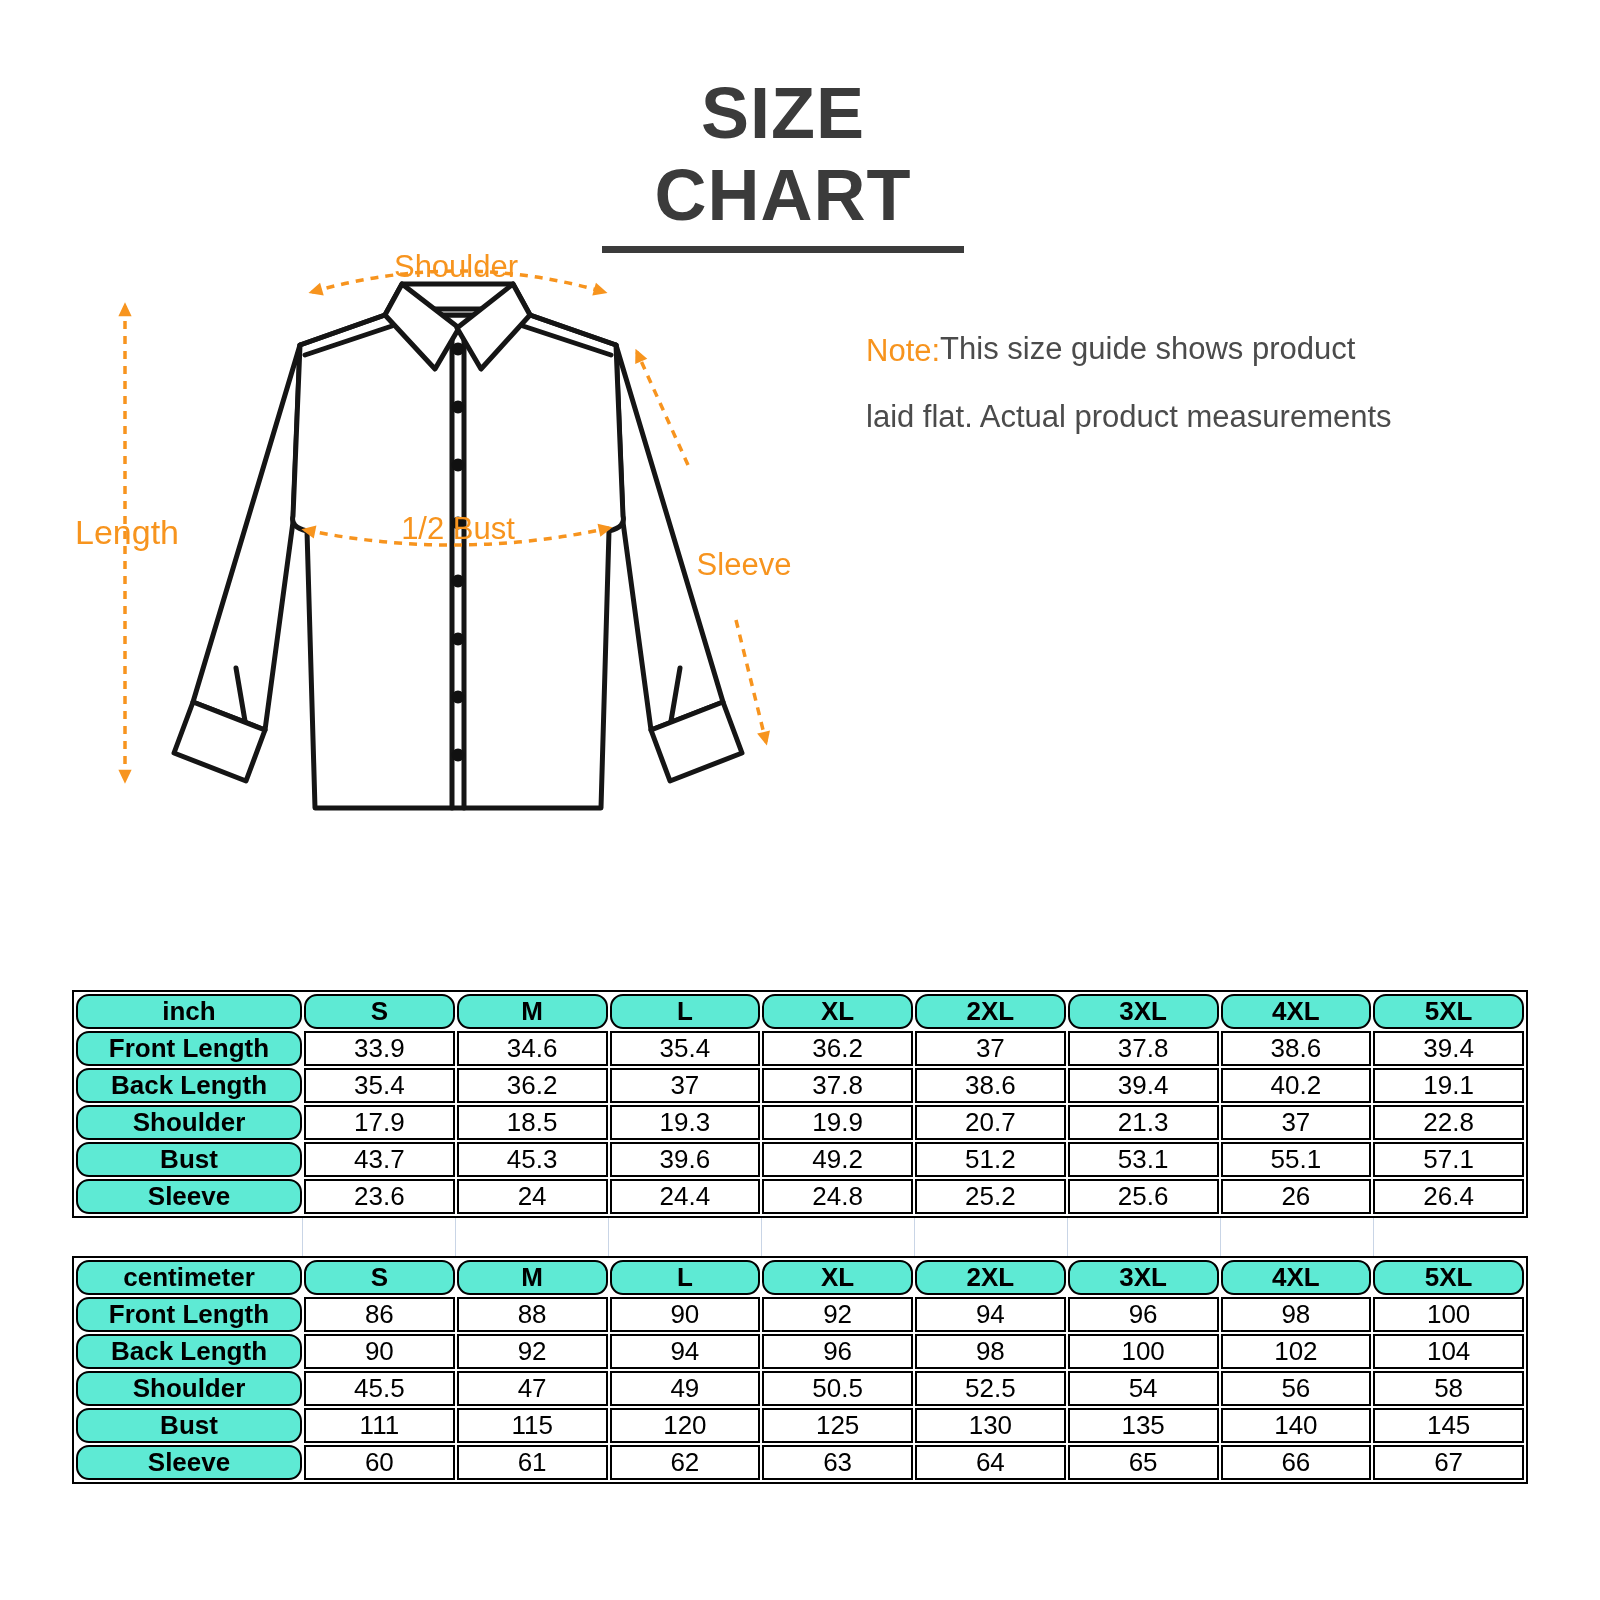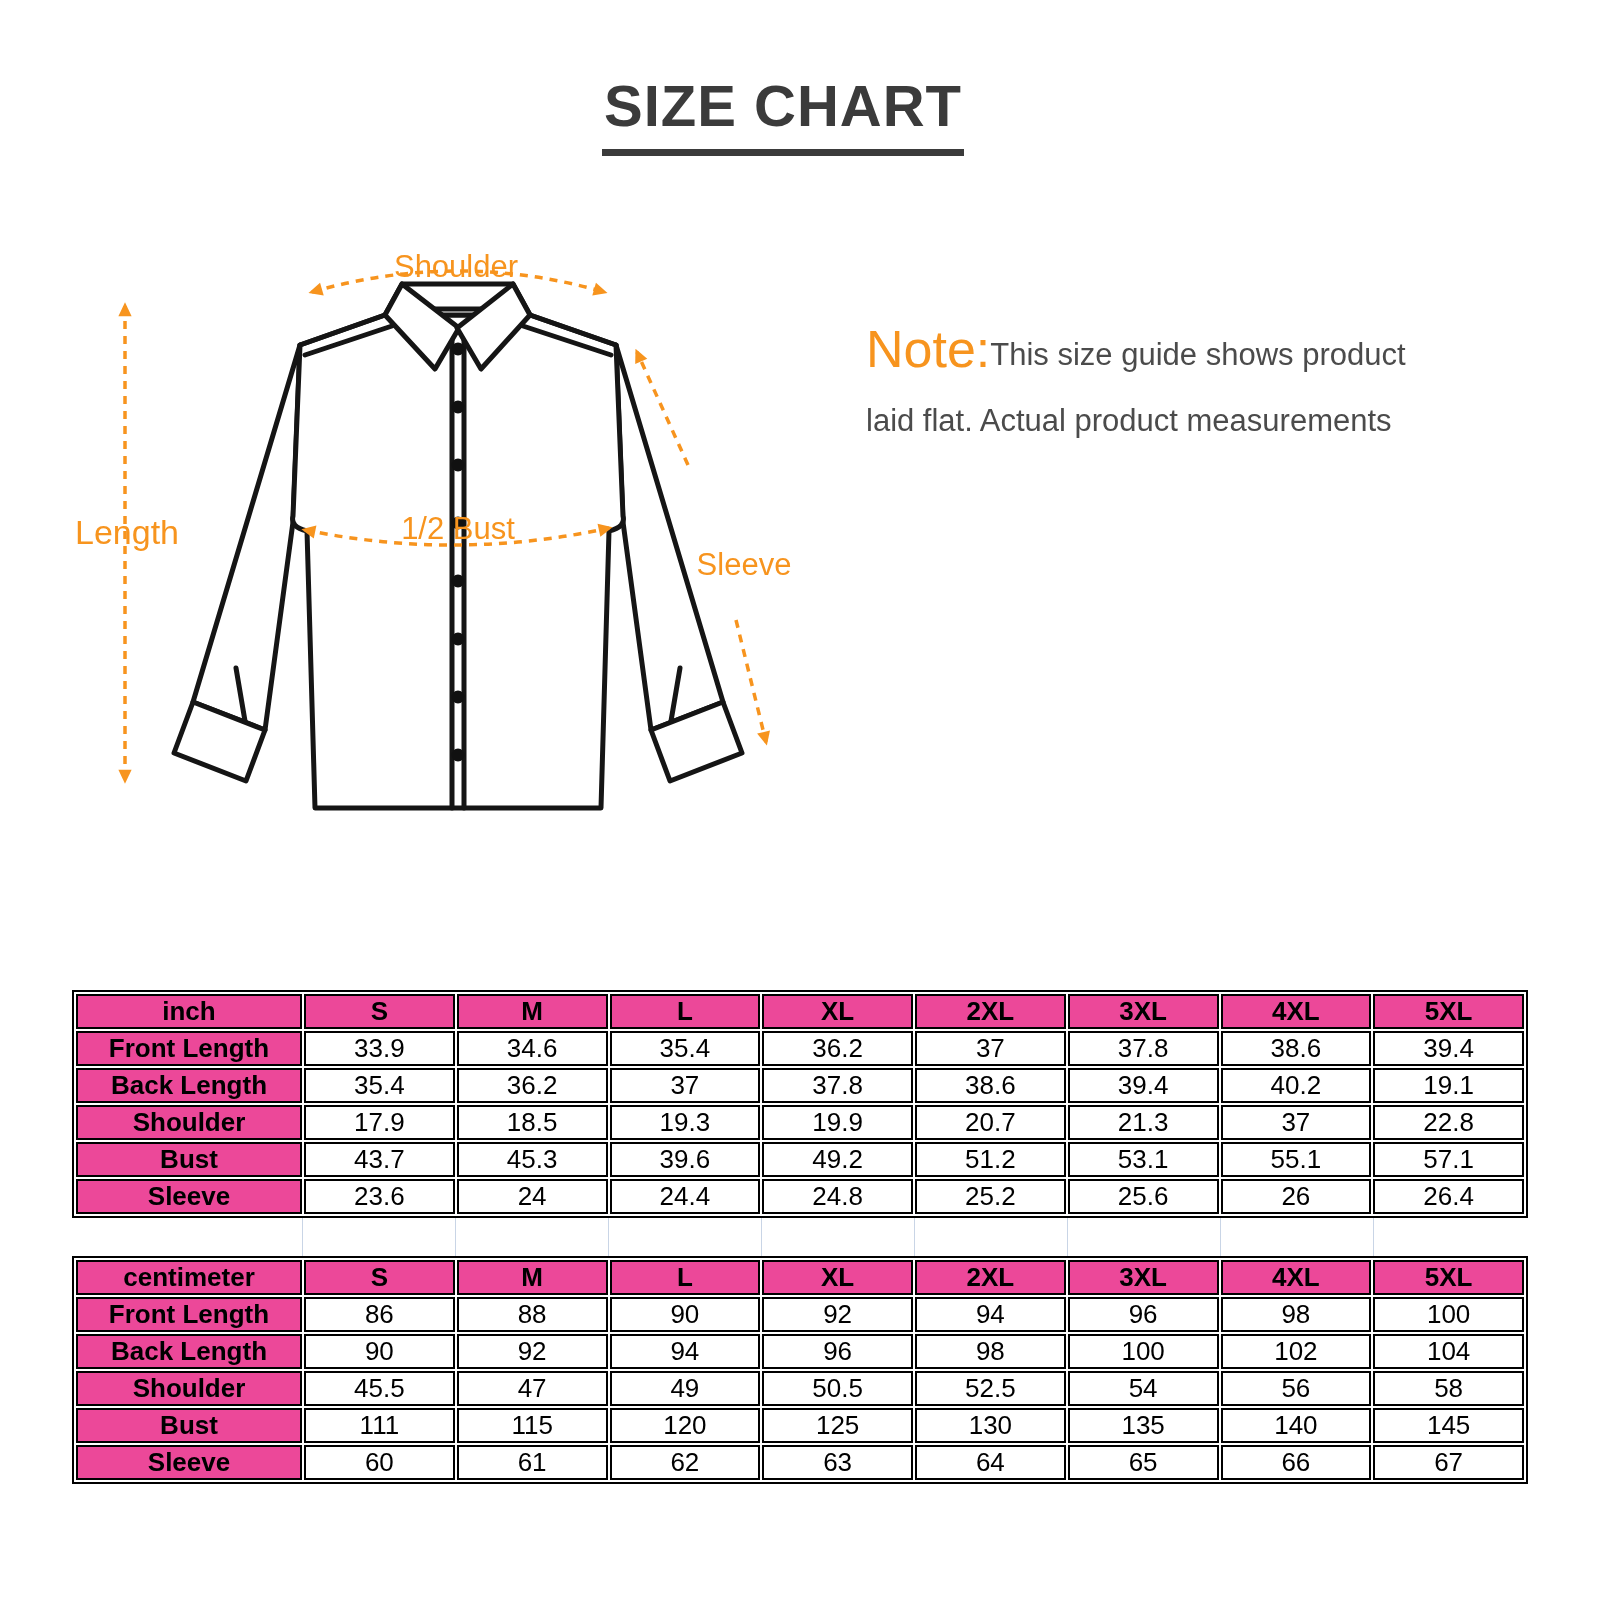--- a/index.html
+++ b/index.html
@@ -1,43 +1,43 @@
 <!DOCTYPE html>
 <html><head>
 <meta charset="utf-8">
 <style>
   html,body{margin:0;padding:0;background:#ffffff;}
   body{width:1600px;height:1600px;position:relative;font-family:"Liberation Sans",sans-serif;overflow:hidden;}
 
   
   .title{
     position:absolute;left:602px;top:72px;width:362px;
-    text-align:center;font-size:58px;font-weight:bold;color:#3b3b3b;
+    text-align:center;font-size:72px;font-weight:bold;color:#3b3b3b;
     letter-spacing:1px;border-bottom:7px solid #3b3b3b;padding-bottom:10px;
   }
 
   
   .shirt-svg{position:absolute;left:60px;top:230px;width:760px;height:610px;}
 
   
   .note{position:absolute;left:866px;top:316px;width:660px;color:#4b4b4b;}
   .note-line{font-size:31px;line-height:66px;white-space:nowrap;}
-  .note-label{font-size:52px;color:#f7941e;vertical-align:-2px;}
+  .note-label{font-size:31px;color:#f7941e;vertical-align:-2px;}
 
   
   .tables{position:absolute;left:72px;top:990px;width:1456px;}
   table.size{
     border-collapse:separate;border-spacing:2px;width:100%;
     table-layout:fixed;background:#ffffff;border:2px solid #000;
   }
   table.size th,table.size td{
     border:2px solid #000;height:31px;padding:0;text-align:center;
     vertical-align:middle;font-size:26px;overflow:hidden;color:#000;
   }
-  table.size th{background:#ec4899;font-weight:bold;}
+  table.size th{background:#5eead4;font-weight:bold;border-radius:13px;}
   table.size td{background:#ffffff;font-weight:normal;}
   .gap-row{display:flex;height:38px;width:100%;}
   .gap-cell{border-right:1px solid #c9d5e6;height:100%;}
   .gap-cell:last-child{border-right:none;}
   .gc0{width:230px;}
   .gc{width:152px;}
   .gc-last{flex:1;}
 </style>
 </head>
 <body>

